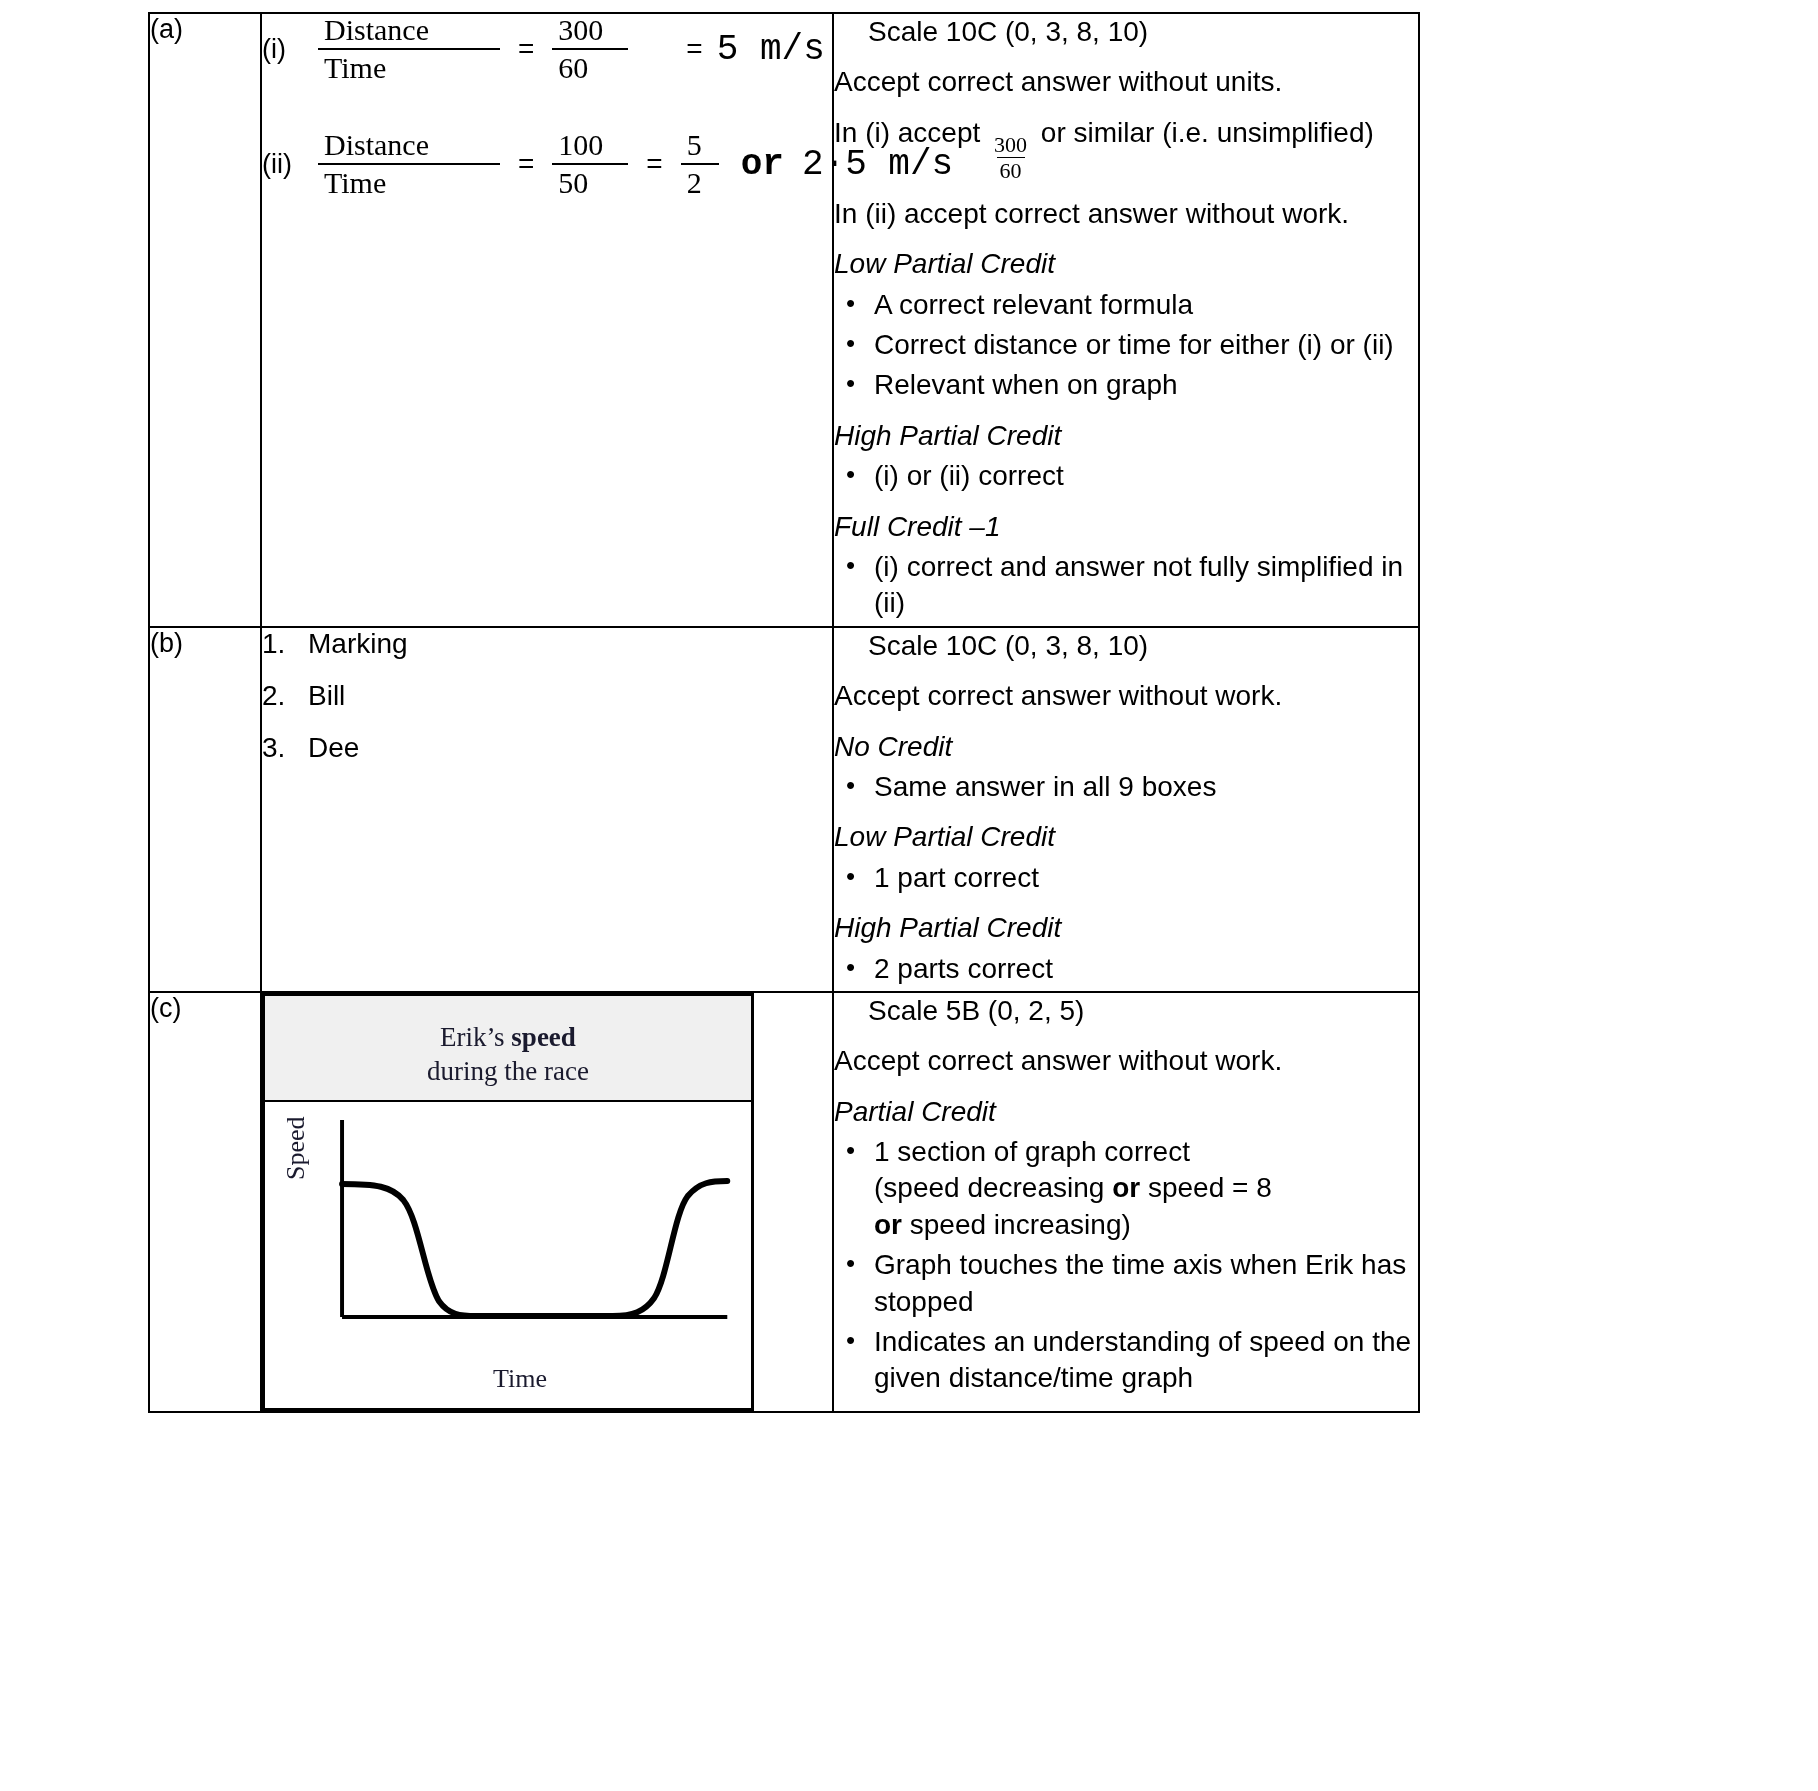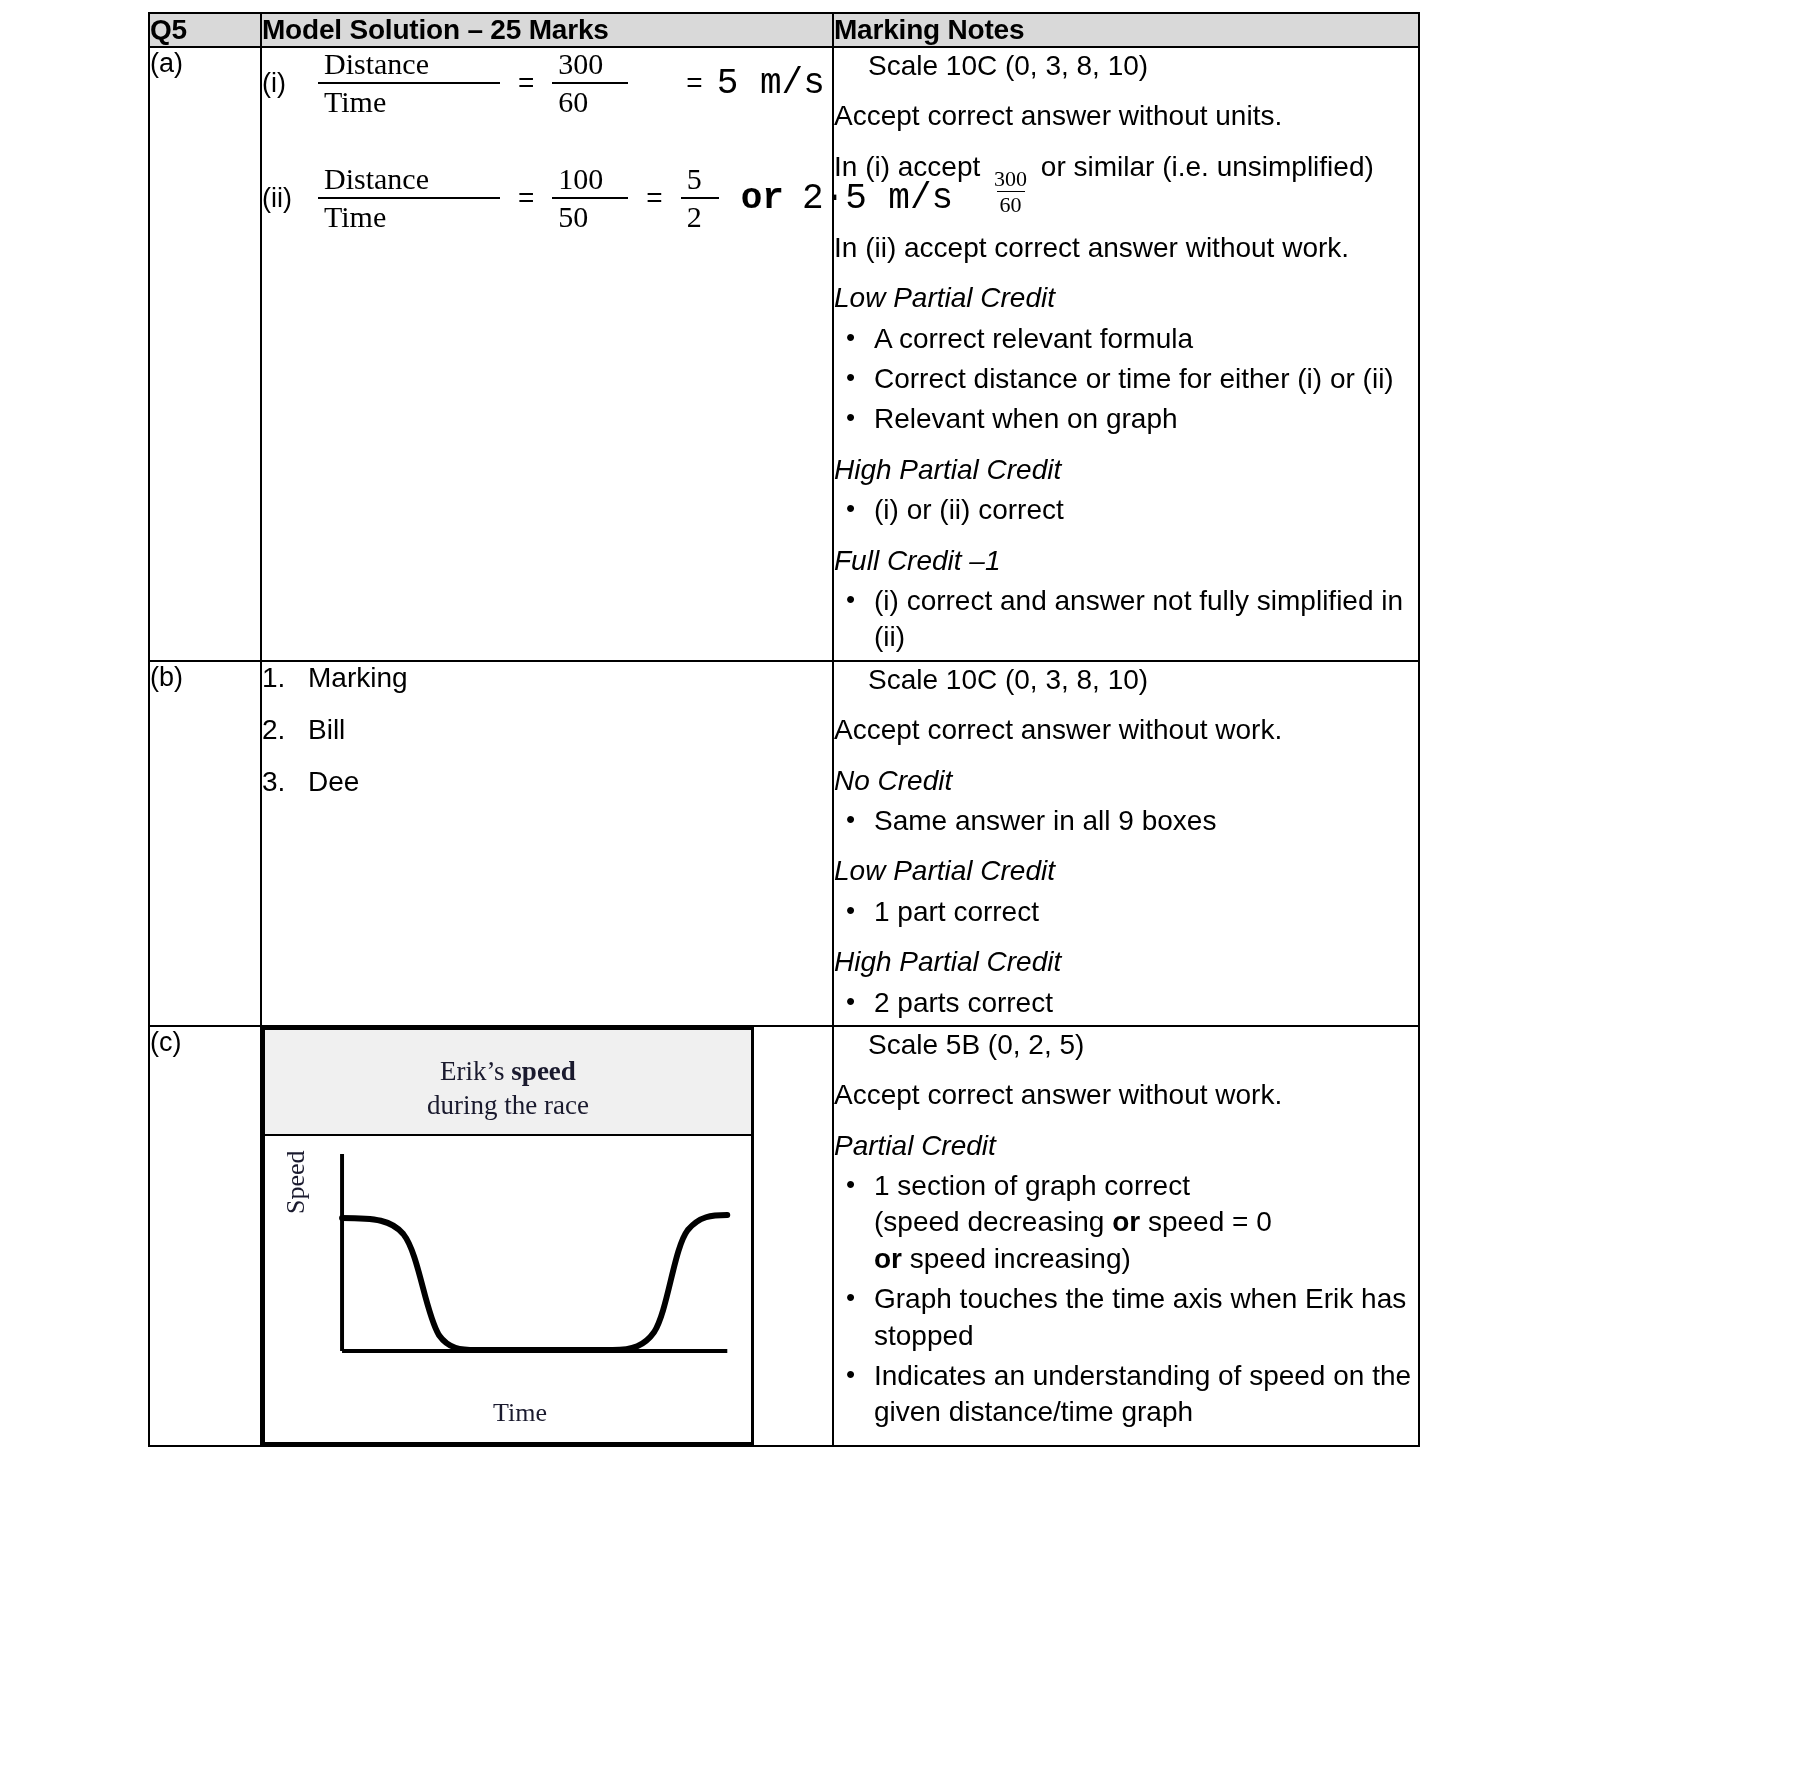--- a/index.html
+++ b/index.html
@@ -236,25 +236,20 @@
 <div class="page">
 
   <table class="marking-table">
     <colgroup>
       <col class="c-part">
       <col class="c-model">
       <col class="c-notes">
     </colgroup>
 
     <tbody>
-        <tr>
-      <th class="hdr-cell">Q5</th>
-      <th class="hdr-cell">Model Solution – 25 Marks</th>
-      <th class="hdr-cell">Marking Notes</th>
-    </tr>
 
     <tr>
       <td class="part-cell">(a)</td>
 
       <td class="model-cell">
 
         <div class="math-row">
           <span class="romnum">(i)</span>
           <span class="frac wide">
             <span class="num">Distance</span>
@@ -429,21 +424,21 @@
       <td class="notes-cell">
         <div class="scale">Scale 5B (0, 2, 5)</div>
         <div class="plain">Accept correct answer without work.</div>
 
         <div class="credit-head">Partial Credit</div>
         <ul class="bullets">
           <li>
             <span class="dot">•</span>
             <span class="btxt">
               <span>1 section of graph correct</span><br>
-              <span>(speed decreasing </span><b>or</b><span> speed = 0</span><br>
+              <span>(speed decreasing </span><b>or</b><span> speed = 8</span><br>
               <b>or</b><span> speed increasing)</span>
             </span>
           </li>
           <li>
             <span class="dot">•</span>
             <span class="btxt">Graph touches the time axis when Erik has stopped</span>
           </li>
           <li>
             <span class="dot">•</span>
             <span class="btxt">Indicates an understanding of speed on the given distance/time graph</span>

